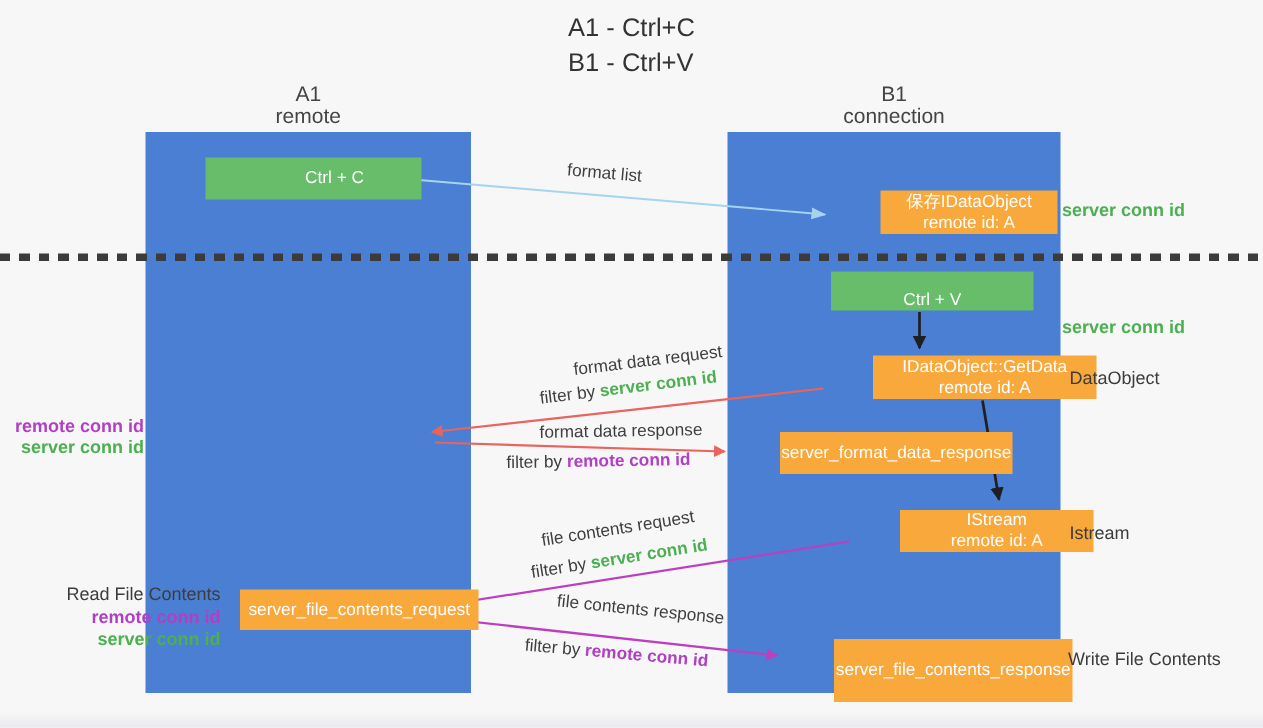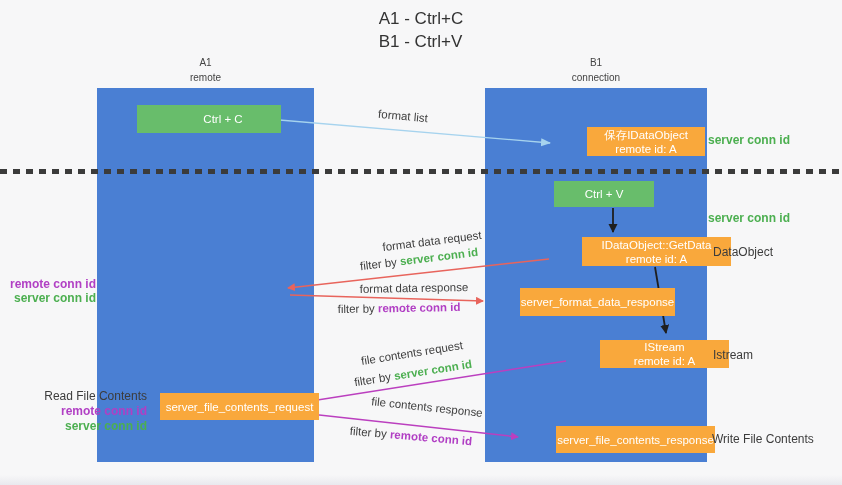--- a/index.html
+++ b/index.html
@@ -8,21 +8,21 @@
     font-family:"Liberation Sans", sans-serif;
     background:#f7f7f8;
     position:relative;
     overflow:hidden;
   }
   .canvas { position:absolute; left:0; top:0; width:842px; height:485px;border-radius:18px; }
 
   .title-wrap { position:absolute; left:0; right:0; top:7px; text-align:center; }
   .title-inner { display:inline-block; text-align:left; font-size:17px; line-height:23px; color:#333; }
 
-  .col-head { position:absolute; top:55px; text-align:center; font-size:10px; line-height:15px; color:#444; }
+  .col-head { position:absolute; top:55px; text-align:center; font-size:14px; line-height:15px; color:#444; }
   .col-head.a1 { left:97px; width:217px; }
   .col-head.b1 { left:485px; width:222px; }
 
   .column { position:absolute; top:88px; height:374px; background:#4a7fd3; }
   .column.a1 { left:97px; width:217px; }
   .column.b1 { left:485px; width:222px; }
 
   .dotted-line {
     position:absolute; left:0; top:169px; width:842px; height:5px;
     background:repeating-linear-gradient(90deg,#3b3b3b 0 7px,transparent 7px 13px);
@@ -31,27 +31,27 @@
   .box {
     position:absolute; display:flex; flex-direction:column;
     align-items:center; justify-content:center;
     color:#fff; font-size:11.5px; line-height:14px; text-align:center;
   }
   .box.green  { background:#68bd6b; }
   .box.orange { background:#f9a83c;margin-left:32px; }
 
   .b-ctrl-c   { left:137px; top:105px; width:116px; height:28px;padding-left:28px; }
   .b-save     { left:555px; top:127px; width:118px; height:29px; }
-  .b-ctrl-v   { left:554px; top:181px; width:100px; height:26px; }
+  .b-ctrl-v   { left:554px; top:181px; width:135px; height:26px;justify-content:flex-end; }
   .b-getdata  { left:550px; top:237px; width:149px; height:29px; }
   .b-fmt-req  { left:130px; top:275px; width:153px; height:28px; }
   .b-fmt-resp { left:488px; top:288px; width:155px; height:28px; }
   .b-istream  { left:568px; top:340px; width:129px; height:28px; }
   .b-file-req { left:128px; top:393px; width:159px; height:27px; }
-  .b-file-resp{ left:524px; top:426px; width:159px; height:27px; }
+  .b-file-resp{ left:524px; top:426px; width:159px; height:42px; }
 
   .arrow-label {
     position:absolute; white-space:nowrap;
     font-size:11.5px; color:#3f3f3f;
     transform:translate(-50%,-50%) rotate(var(--rot,0deg));
   }
   .key-green  { color:#4caf50; font-weight:bold; }
   .key-purple { color:#b13fc4; font-weight:bold; }
 
   .side-label { position:absolute; font-size:12px; color:#3c3c3c; white-space:nowrap; }

